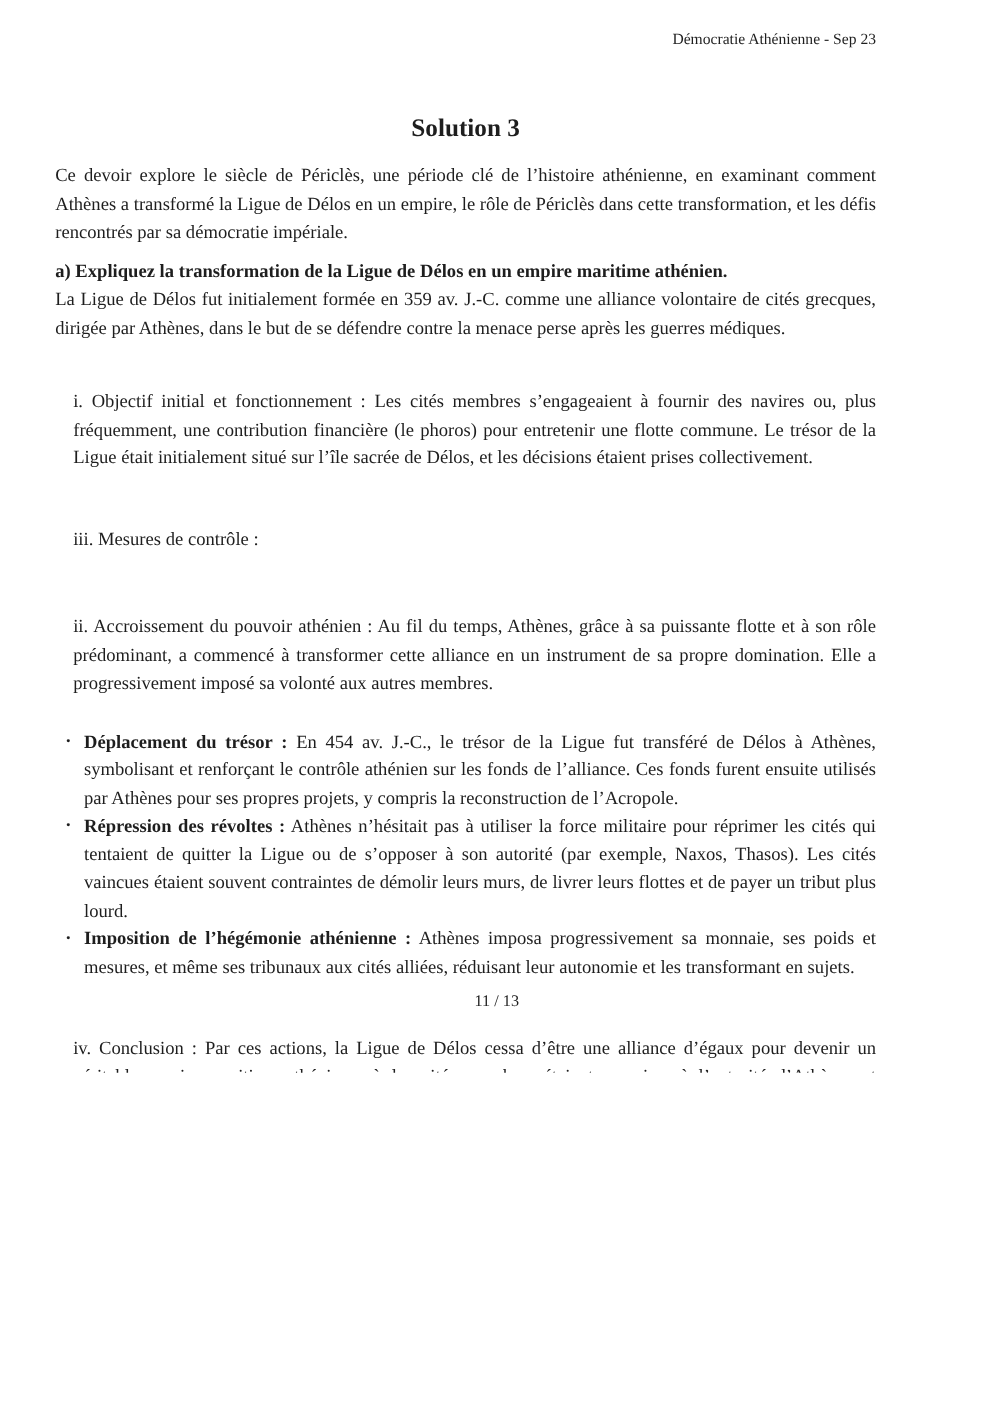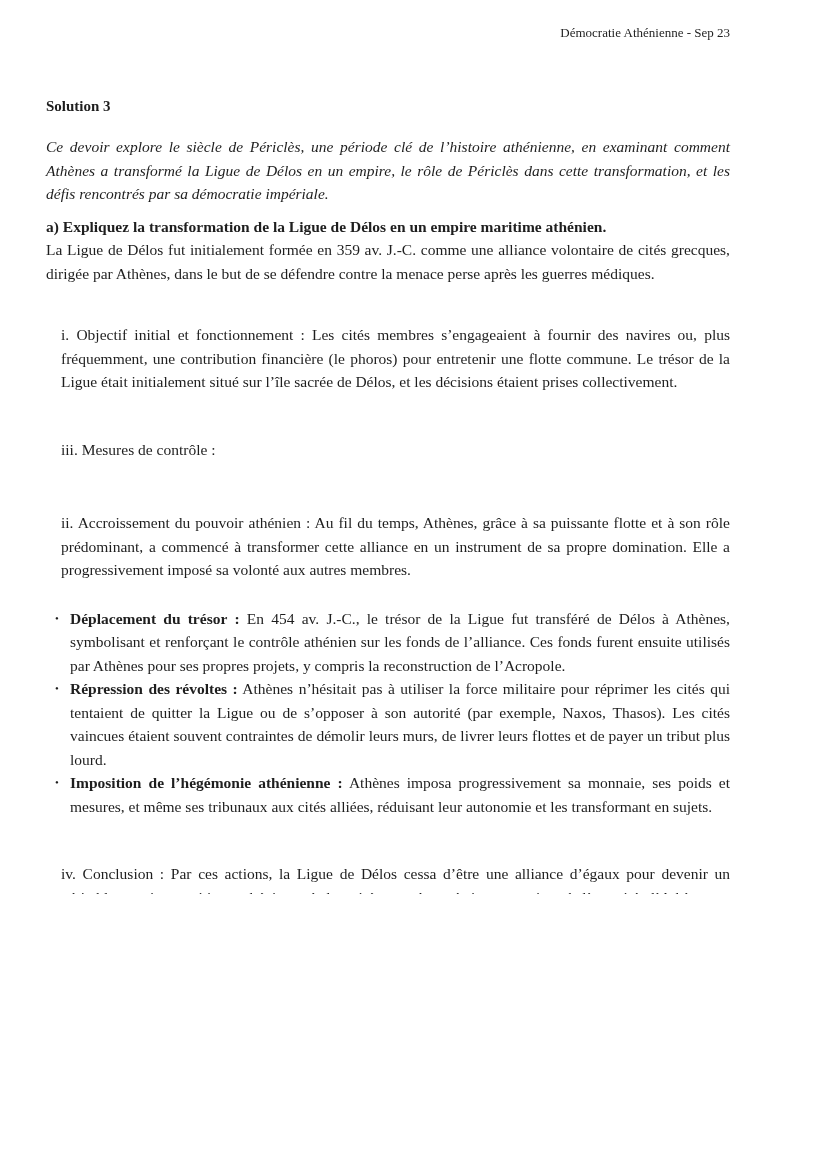--- a/index.html
+++ b/index.html
@@ -17,25 +17,26 @@
     font-size:15.5px;line-height:23.5px;
     padding:23px 98px 0 46px;
     overflow:hidden;
   }
   .doc-header{
     text-align:right;
     font-size:13px;line-height:17px;
   }
   .doc-title{
     margin:52px 0 0 0;
-    font-size:15px;line-height:26px;
+    font-size:21px;line-height:26px;
     font-weight:700;
+    text-align:center;
   }
   p{margin:0;text-align:justify;}
-  .intro{margin-top:16px;font-style:italic;}
+  .intro{margin-top:16px;}
   .sec-head{margin-top:9px;font-weight:700;}
   .step{margin-left:15px;}
   .step b{font-weight:400;}
   .step-i{margin-top:38px;}
   .step-ii{margin-top:50px;}
   .step-iii{margin-top:44px;}
   .step-iv{margin-top:44px;}
   .bullets{margin-top:25px;margin-left:8px;}
   .bullet{position:relative;padding-left:16px;}
   .bullet .marker{
@@ -103,14 +104,17 @@
     </p>
 
   </div>
 
   <p class="step step-iv">
     <span>iv.</span>
     <b>Conclusion&nbsp;:</b>
     <span>Par ces actions, la Ligue de Délos cessa d’être une alliance d’égaux pour devenir un véritable empire maritime athénien, où les cités membres étaient soumises à l’autorité d’Athènes et contribuaient à sa puissance et à sa richesse.</span>
   </p>
 
+  <div class="doc-footer">
+    <span>11 / 13</span>
+  </div>
 
 </div>
 
 </body></html>

